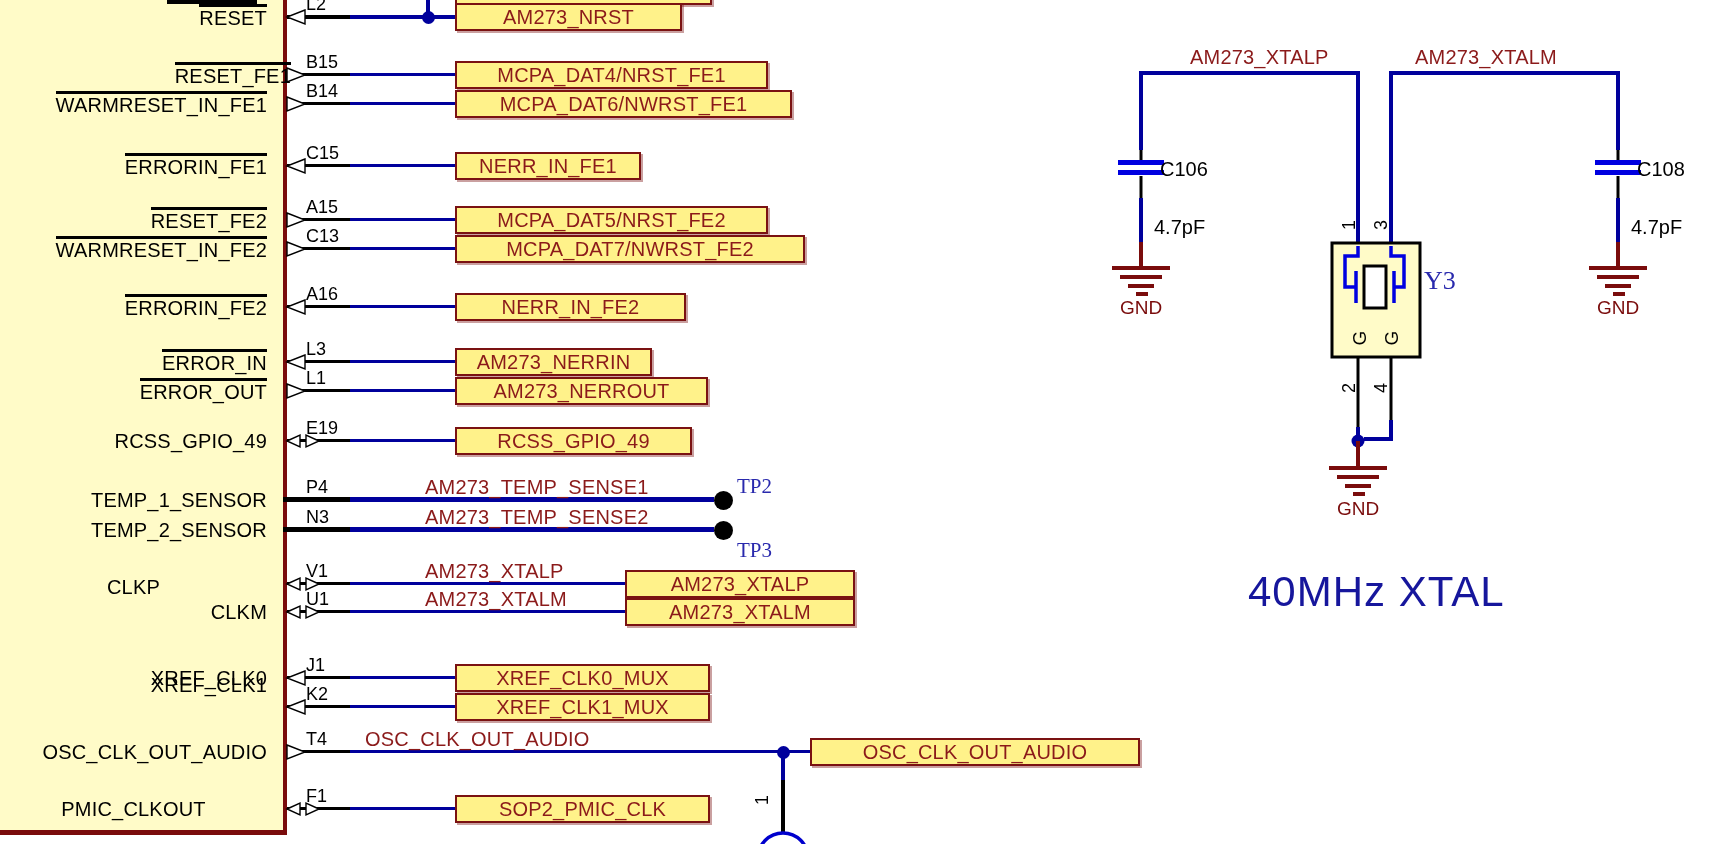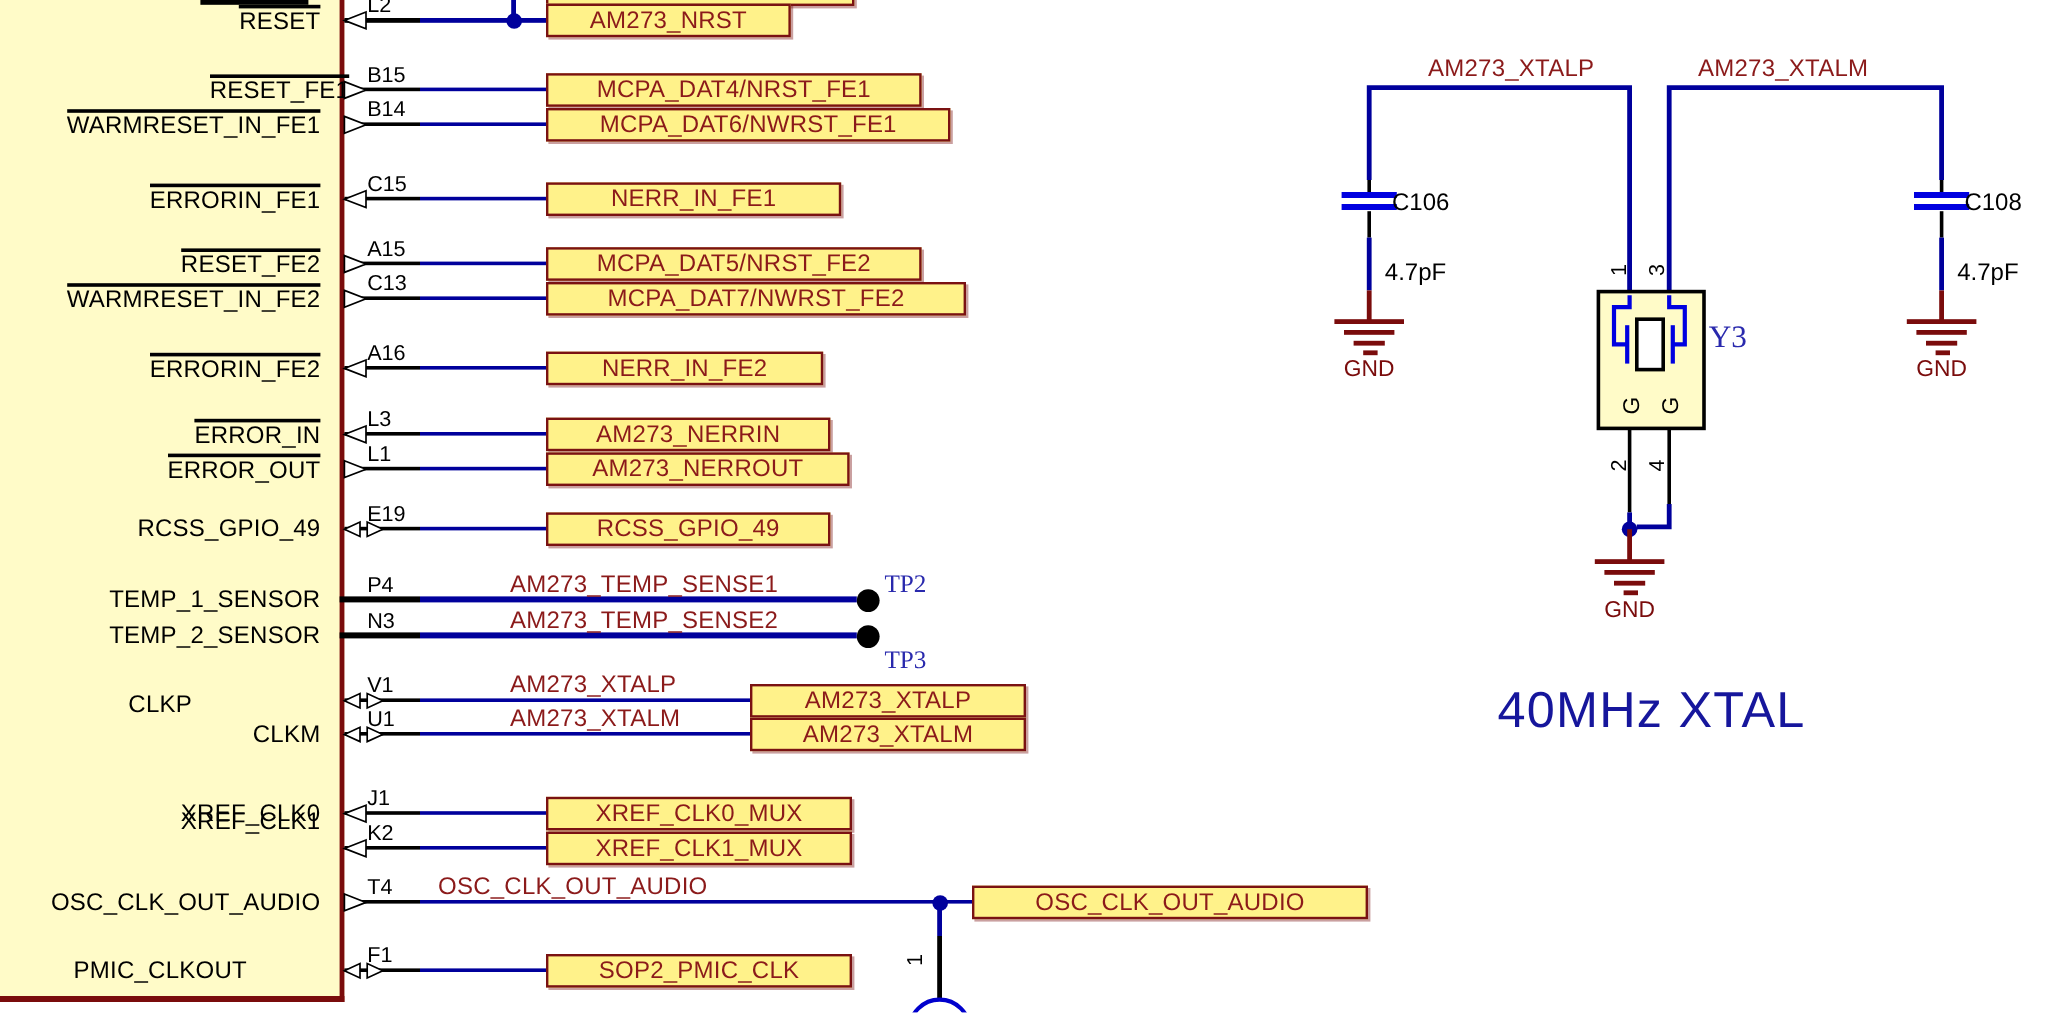--- a/index.html
+++ b/index.html
@@ -44,21 +44,21 @@
       <div style="position:absolute;left:0;top:0;width:1718px;height:0;">
         <div class="abs pin-name" style="top:4px;"><span class="ovl">RESET</span></div>
         <div class="abs pin-num" style="top:-6px;">L2</div>
         <div class="abs stub" style="left:287px;top:15px;width:63px;height:4px;"></div>
         <div class="abs wire" style="left:350px;top:15px;width:105px;height:4px;"></div>
         <div class="abs jdot" style="left:422px;top:11px;"></div>
         <div class="abs wire" style="left:426px;top:0;width:4px;height:17px;"></div>
         <svg width="36" height="18" class="abs" style="left:285px;top:8px;">
           <polygon points="20,2 2,9 20,16" fill="#fff" stroke="#000" stroke-width="1.4"></polygon>
         </svg>
-        <div class="abs netbox" style="left:455px;top:3px;width:204px;">
+        <div class="abs netbox" style="left:455px;top:3px;width:227px;">
           <span>AM273_NRST</span>
         </div>
       </div>
       <div style="position:absolute;left:0;top:0;width:1718px;height:0;">
         <div class="abs pin-name" style="top:62px;padding-left:24px;"><span class="ovl">RESET_FE1</span></div>
         <div class="abs pin-num" style="top:52px;">B15</div>
         <div class="abs stub" style="left:287px;top:73px;width:63px;height:3px;"></div>
         <div class="abs wire" style="left:350px;top:73px;width:105px;height:3px;"></div>
         <svg width="36" height="18" class="abs" style="left:285px;top:66px;">
           <polygon points="2,2 20,9 2,16" fill="#fff" stroke="#000" stroke-width="1.4"></polygon>
@@ -80,21 +80,21 @@
         </div>
       </div>
       <div style="position:absolute;left:0;top:0;width:1718px;height:0;">
         <div class="abs pin-name" style="top:153px;"><span class="ovl">ERRORIN_FE1</span></div>
         <div class="abs pin-num" style="top:143px;">C15</div>
         <div class="abs stub" style="left:287px;top:164px;width:63px;height:3px;"></div>
         <div class="abs wire" style="left:350px;top:164px;width:105px;height:3px;"></div>
         <svg width="36" height="18" class="abs" style="left:285px;top:157px;">
           <polygon points="20,2 2,9 20,16" fill="#fff" stroke="#000" stroke-width="1.4"></polygon>
         </svg>
-        <div class="abs netbox" style="left:455px;top:152px;width:246px;">
+        <div class="abs netbox" style="left:455px;top:152px;width:186px;">
           <span>NERR_IN_FE1</span>
         </div>
       </div>
       <div style="position:absolute;left:0;top:0;width:1718px;height:0;">
         <div class="abs pin-name" style="top:207px;"><span class="ovl">RESET_FE2</span></div>
         <div class="abs pin-num" style="top:197px;">A15</div>
         <div class="abs stub" style="left:287px;top:218px;width:63px;height:3px;"></div>
         <div class="abs wire" style="left:350px;top:218px;width:105px;height:3px;"></div>
         <svg width="36" height="18" class="abs" style="left:285px;top:211px;">
           <polygon points="2,2 20,9 2,16" fill="#fff" stroke="#000" stroke-width="1.4"></polygon>
@@ -128,21 +128,21 @@
         </div>
       </div>
       <div style="position:absolute;left:0;top:0;width:1718px;height:0;">
         <div class="abs pin-name" style="top:349px;"><span class="ovl">ERROR_IN</span></div>
         <div class="abs pin-num" style="top:339px;">L3</div>
         <div class="abs stub" style="left:287px;top:360px;width:63px;height:3px;"></div>
         <div class="abs wire" style="left:350px;top:360px;width:105px;height:3px;"></div>
         <svg width="36" height="18" class="abs" style="left:285px;top:353px;">
           <polygon points="20,2 2,9 20,16" fill="#fff" stroke="#000" stroke-width="1.4"></polygon>
         </svg>
-        <div class="abs netbox" style="left:455px;top:348px;width:237px;">
+        <div class="abs netbox" style="left:455px;top:348px;width:197px;">
           <span>AM273_NERRIN</span>
         </div>
       </div>
       <div style="position:absolute;left:0;top:0;width:1718px;height:0;">
         <div class="abs pin-name" style="top:378px;"><span class="ovl">ERROR_OUT</span></div>
         <div class="abs pin-num" style="top:368px;">L1</div>
         <div class="abs stub" style="left:287px;top:389px;width:63px;height:3px;"></div>
         <div class="abs wire" style="left:350px;top:389px;width:105px;height:3px;"></div>
         <svg width="36" height="18" class="abs" style="left:285px;top:382px;">
           <polygon points="2,2 20,9 2,16" fill="#fff" stroke="#000" stroke-width="1.4"></polygon>

